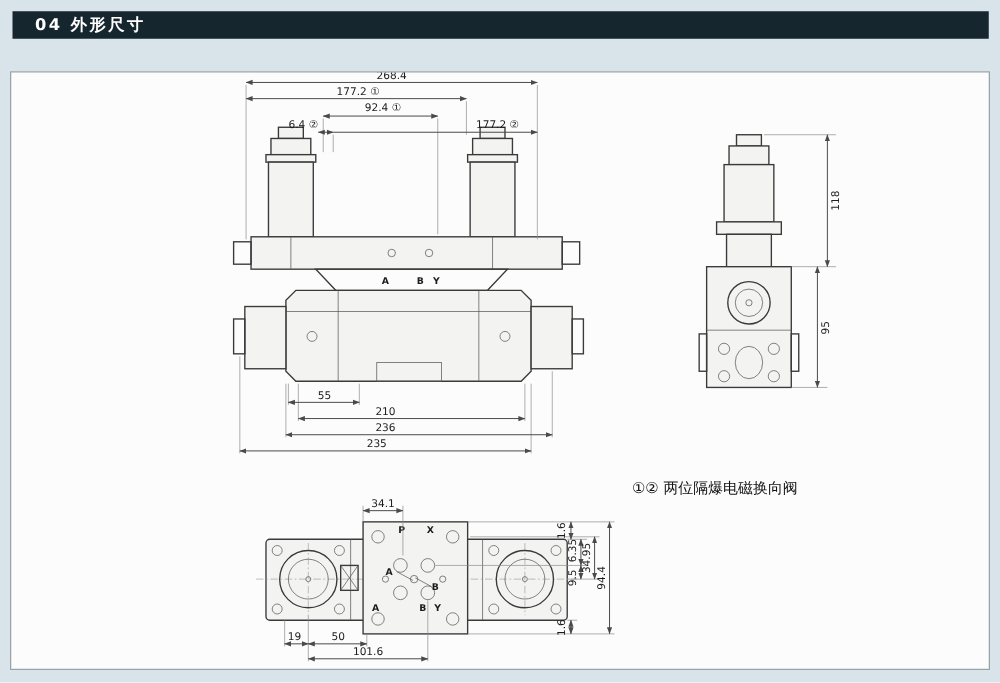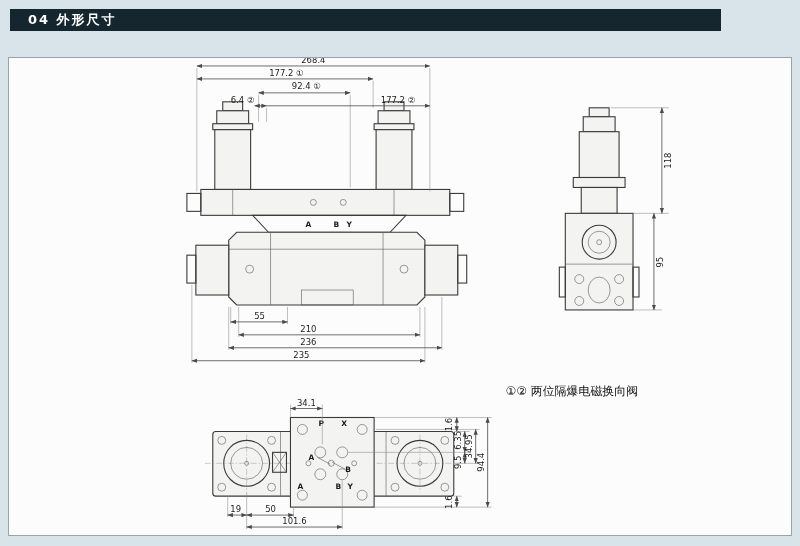--- a/index.html
+++ b/index.html
@@ -3,21 +3,21 @@
 <meta charset="utf-8">
 <title>04 外形尺寸</title>
 <style>
   html,body{margin:0;padding:0;}
   body{
     width:800px;height:546px;position:relative;overflow:hidden;
     background:#d8e3ea;
     font-family:"DejaVu Sans","Liberation Sans",sans-serif;
   }
   .header-bar{
-    position:absolute;left:10px;top:9px;width:711px;height:22px;
+    position:absolute;left:10px;top:9px;width:781px;height:22px;
     background:#16262f;color:#ffffff;
     display:flex;align-items:center;box-sizing:border-box;
     padding-left:18px;font-size:13px;font-weight:bold;letter-spacing:2px;
   }
   .content-panel{
     position:absolute;left:8px;top:57px;width:784px;height:479px;
     background:#fcfcfc;border:1px solid #97a4ab;box-sizing:border-box;
   }
   svg.drawing{position:absolute;left:0;top:0;width:100%;height:100%;}
 

